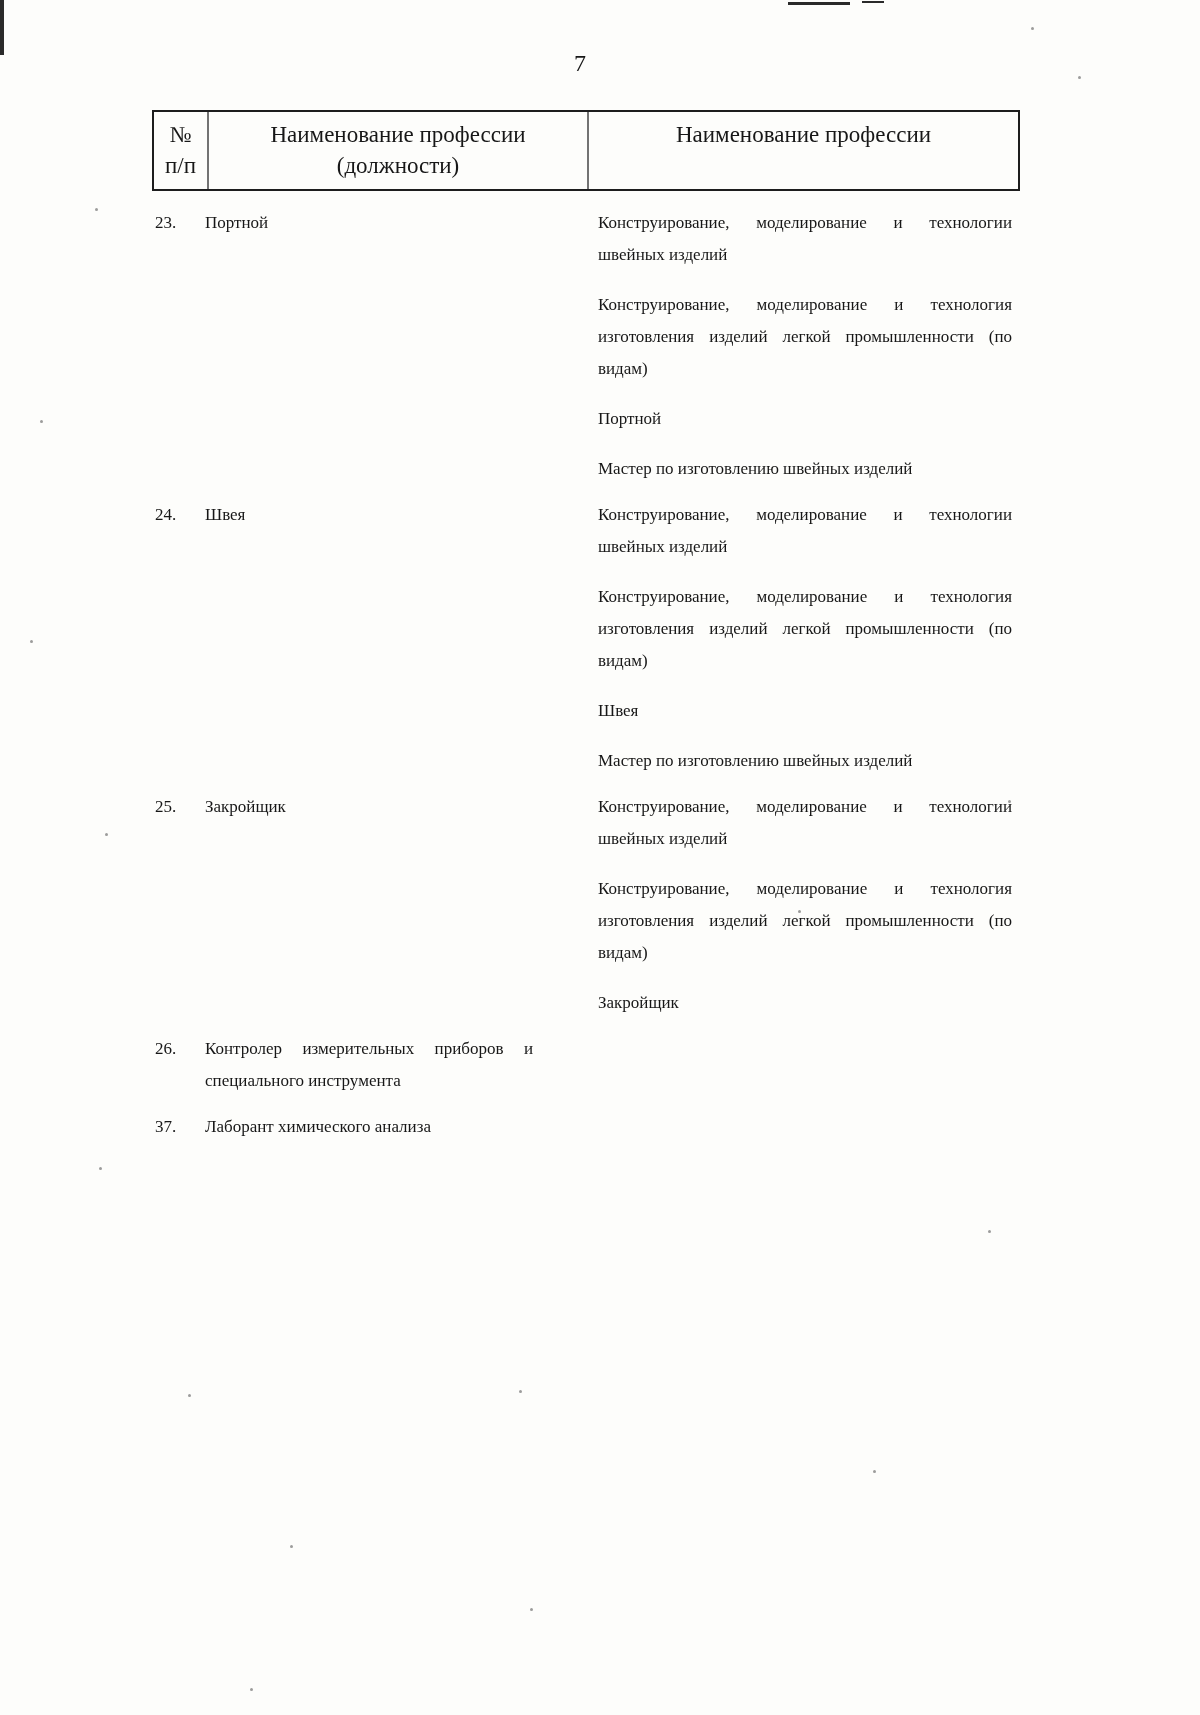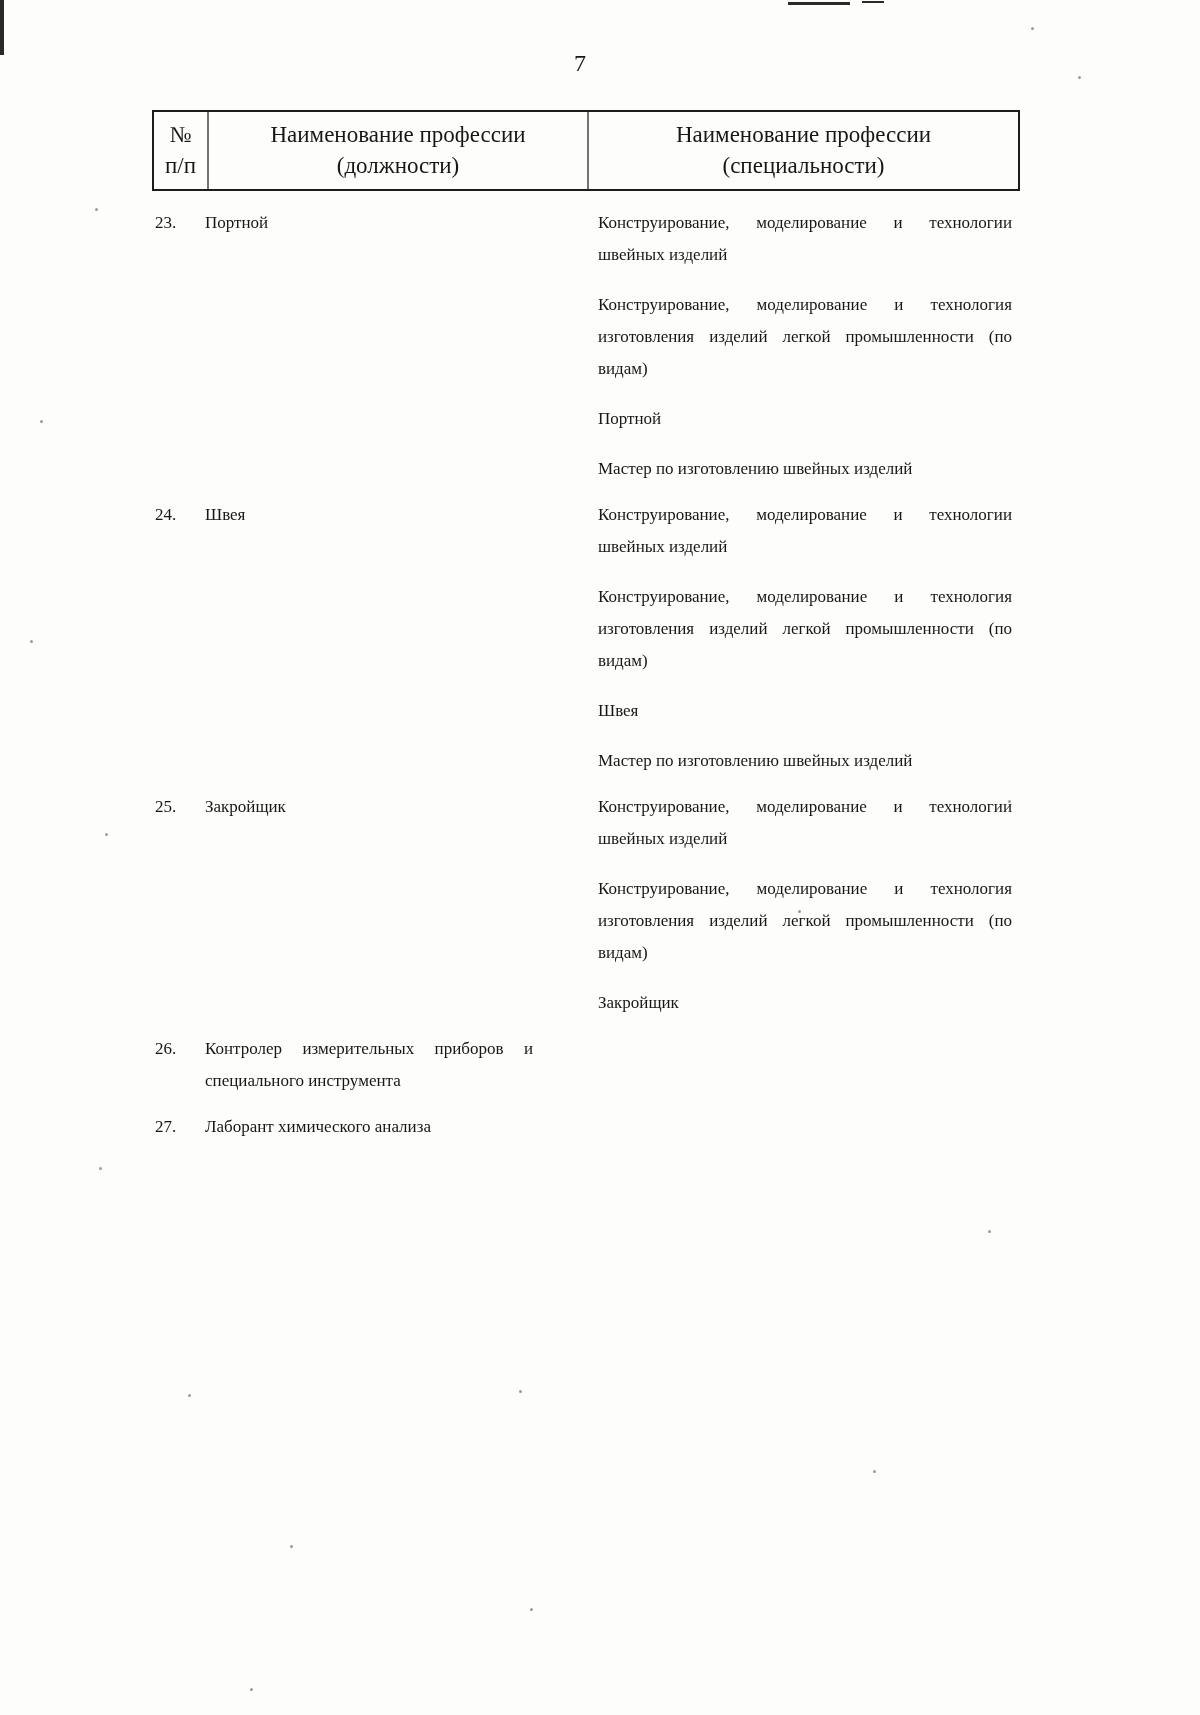--- a/index.html
+++ b/index.html
@@ -121,21 +121,20 @@
       <div class="th">
         <div>№</div>
         <div>п/п</div>
       </div>
       <div class="th">
         <div>Наименование профессии</div>
         <div>(должности)</div>
       </div>
       <div class="th">
         <div>Наименование профессии</div>
-        <div>(специальности)</div>
       </div>
     </div>
 
     <div class="tbody">
 
       <div class="trow">
         <div class="td td-num">23.</div>
         <div class="td td-prof">Портной</div>
         <div class="td td-spec">
           <p>Конструирование, моделирование и технологии швейных изделий</p>
@@ -165,19 +164,19 @@
           <p>Закройщик</p>
         </div>
       </div>
 
       <div class="trow">
         <div class="td td-num">26.</div>
         <div class="td td-prof">Контролер измерительных приборов и специального инструмента</div>
       </div>
 
       <div class="trow">
-        <div class="td td-num">27.</div>
+        <div class="td td-num">37.</div>
         <div class="td td-prof">Лаборант химического анализа</div>
       </div>
 
     </div>
   </div>
 </div>
 
 </body></html>

